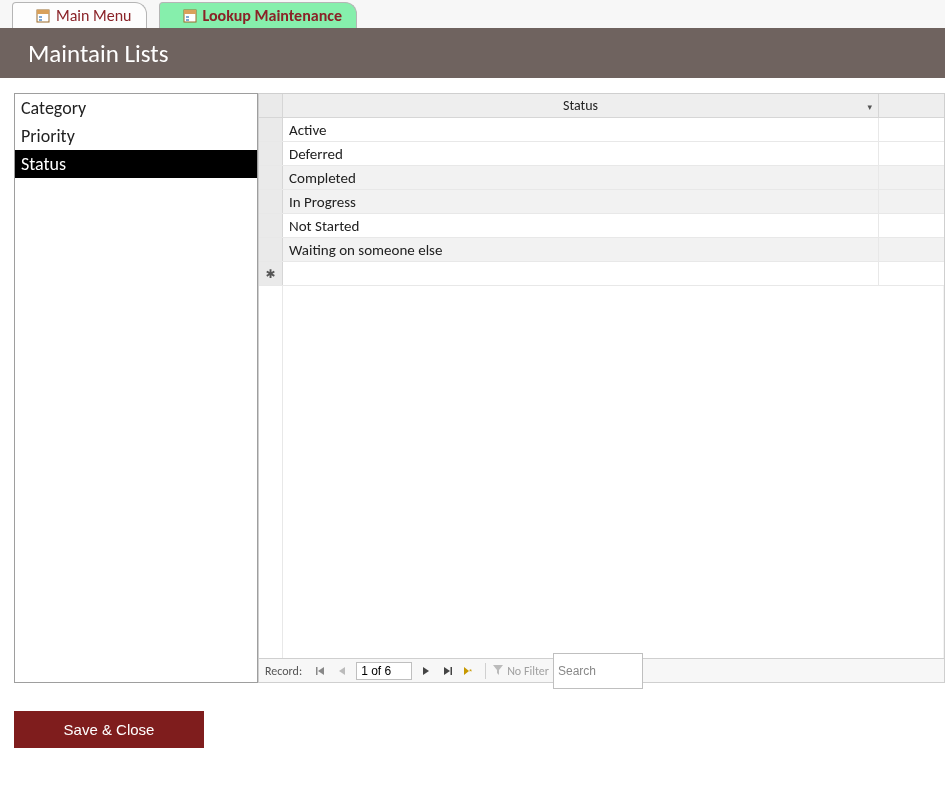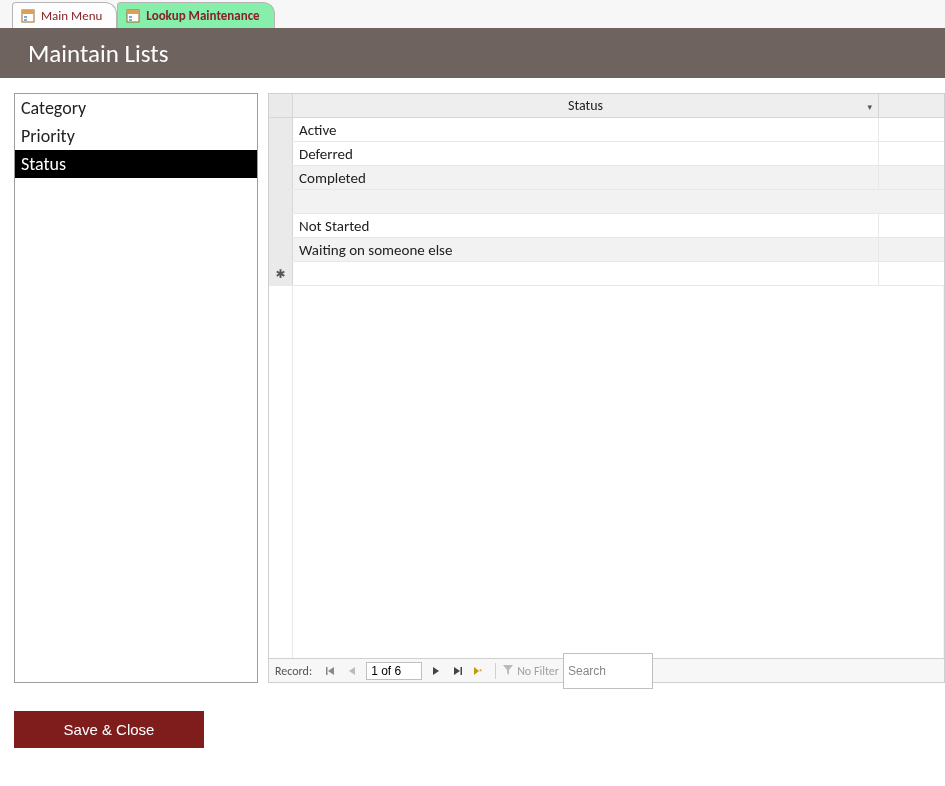--- a/index.html
+++ b/index.html
@@ -18,28 +18,28 @@
     height: 28px;
     display: flex;
     align-items: flex-end;
     padding-left: 12px;
     background: #f7f7f7;
   }
   .tab {
     display: flex;
     align-items: center;
     height: 26px;
-    padding: 0 14px 0 8px;
+    padding: 0 14px 0 23px;
     border: 1px solid #b5b5b5;
     border-bottom: none;
     border-top-left-radius: 4px;
     border-top-right-radius: 12px;
     background: #fefefe;
-    margin-right: 0;
-    font-size: 13px;
+    margin-right: 12px;
+    font-size: 16px;
     color: #8a2227;
     position: relative;
     cursor: pointer;
   }
   .tab:not(.active) { color: #8a2227; background:#fdfdfd; }
   .tab.active { font-weight: 700; color:#8a2227; background:#86efac; }
   .tab-icon {
     width: 14px; height: 14px; margin-right: 6px;
     display:inline-flex; align-items:center; justify-content:center;
   }
@@ -52,21 +52,21 @@
     align-items: center;
     padding-left: 28px;
     color: #ffffff;
     font-size: 25px;
     font-weight: 400;
   }
 
   
   .work {
     display: flex;
-    gap: 10px;
+    gap: 0;
     padding: 15px 0 0 14px;
     height: 605px;
     background: #ffffff;
   }
 
   
   .listbox {
     width: 244px;
     height: 590px;
     border: 1px solid #9e9e9e;
@@ -277,20 +277,21 @@
           <div class="cell">Deferred</div>
           <div class="cell-gutter"></div>
         </div>
         <div class="ds-row alt">
           <div class="row-selector"></div>
           <div class="cell">Completed</div>
           <div class="cell-gutter"></div>
         </div>
         <div class="ds-row alt">
           <div class="row-selector"></div>
+          <div class="cell">In Progress</div>
           <div class="cell-gutter"></div>
         </div>
         <div class="ds-row">
           <div class="row-selector"></div>
           <div class="cell">Not Started</div>
           <div class="cell-gutter"></div>
         </div>
         <div class="ds-row alt">
           <div class="row-selector"></div>
           <div class="cell">Waiting on someone else</div>

